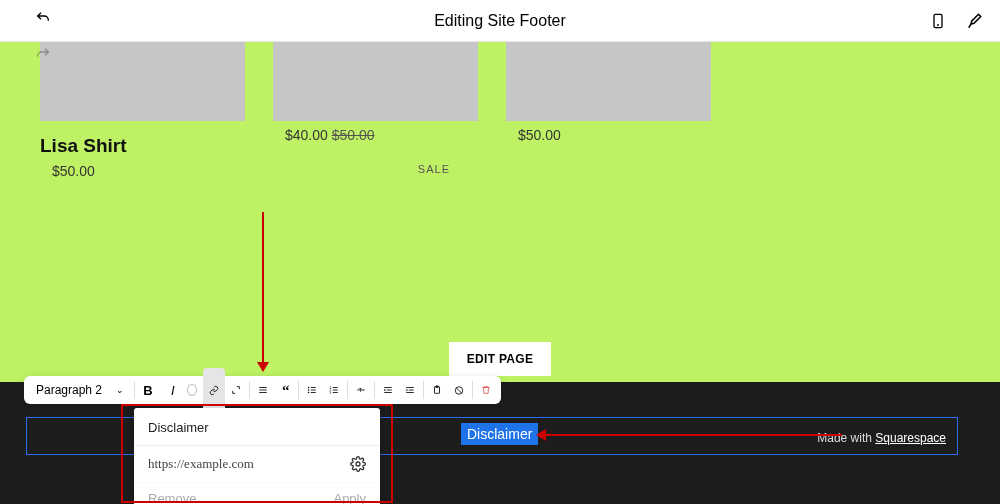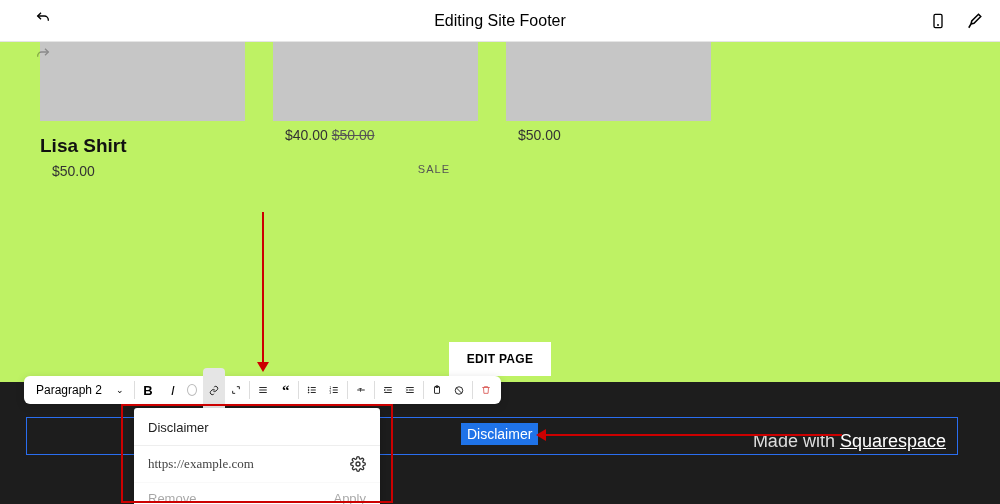--- a/index.html
+++ b/index.html
@@ -18,21 +18,21 @@
 .prod { width: 205px; position: relative; }
 .prod-img { width: 205px; height: 94px; background: #c6c6c6; }
 .prod-title { font-size: 19px; font-weight: 600; margin-top: 14px; color: #111; }
 .prod-price { font-size: 14px; margin-top: 6px; color: #333; margin-left: 12px; }
 .prod-price .strike { text-decoration: line-through; color: #555; }
 .sale-badge { position: absolute; right: 28px; top: 136px; font-size: 11px; font-weight: 400; letter-spacing: 1px; color: #555; }
 .hero { position: absolute; top: 266px; left: 0; right: 0; text-align: center; }
 .hero-title { font-size: 32px; font-weight: 500; color: #111; display: inline-block; border-bottom: 2px solid #111; padding-bottom: 4px; }
 .editpage { background: #fff; display: inline-block; padding: 10px 18px; font-size: 12px; font-weight: 600; cursor: pointer; margin-top: 16px; letter-spacing: 0.3px; }
 .footer-zone { position: absolute; top: 340px; left: 0; right: 0; height: 164px; background: #1d1d1d; }
-.madewith { position: absolute; right: 54px; top: 49px; color: #ddd; font-size: 18px; }
+.madewith { position: absolute; right: 54px; top: 49px; color: #ddd; font-size: 12px; }
 .madewith .sq { text-decoration: underline; color: #fff; }
 .text-toolbar { position: absolute; left: 24px; top: 376px; background: #fff; border-radius: 6px; height: 28px; display: flex; align-items: center; padding: 0 4px; box-shadow: 0 2px 8px rgba(0,0,0,0.15); }
 .tb-seg { padding: 0 6px; height: 45px; display: flex; align-items: center; justify-content: flex-end; cursor: pointer; font-size: 13px; }
 .tb-sep { width: 1px; height: 18px; background: #ddd; margin: 0 2px; }
 .tb-style { font-size: 12px; padding: 0 8px; display: flex; align-items: center; gap: 14px; }
 .tb-chev { font-size: 9px; }
 .tb-seg.active { background: #e5e5e5; border-radius: 4px; }
 .tb-icon { width: 22px; }
 .tb-trash svg { stroke: #d9534f; }
 .quote-icon { font-family: Georgia, serif; font-weight: 700; font-size: 15px; }

